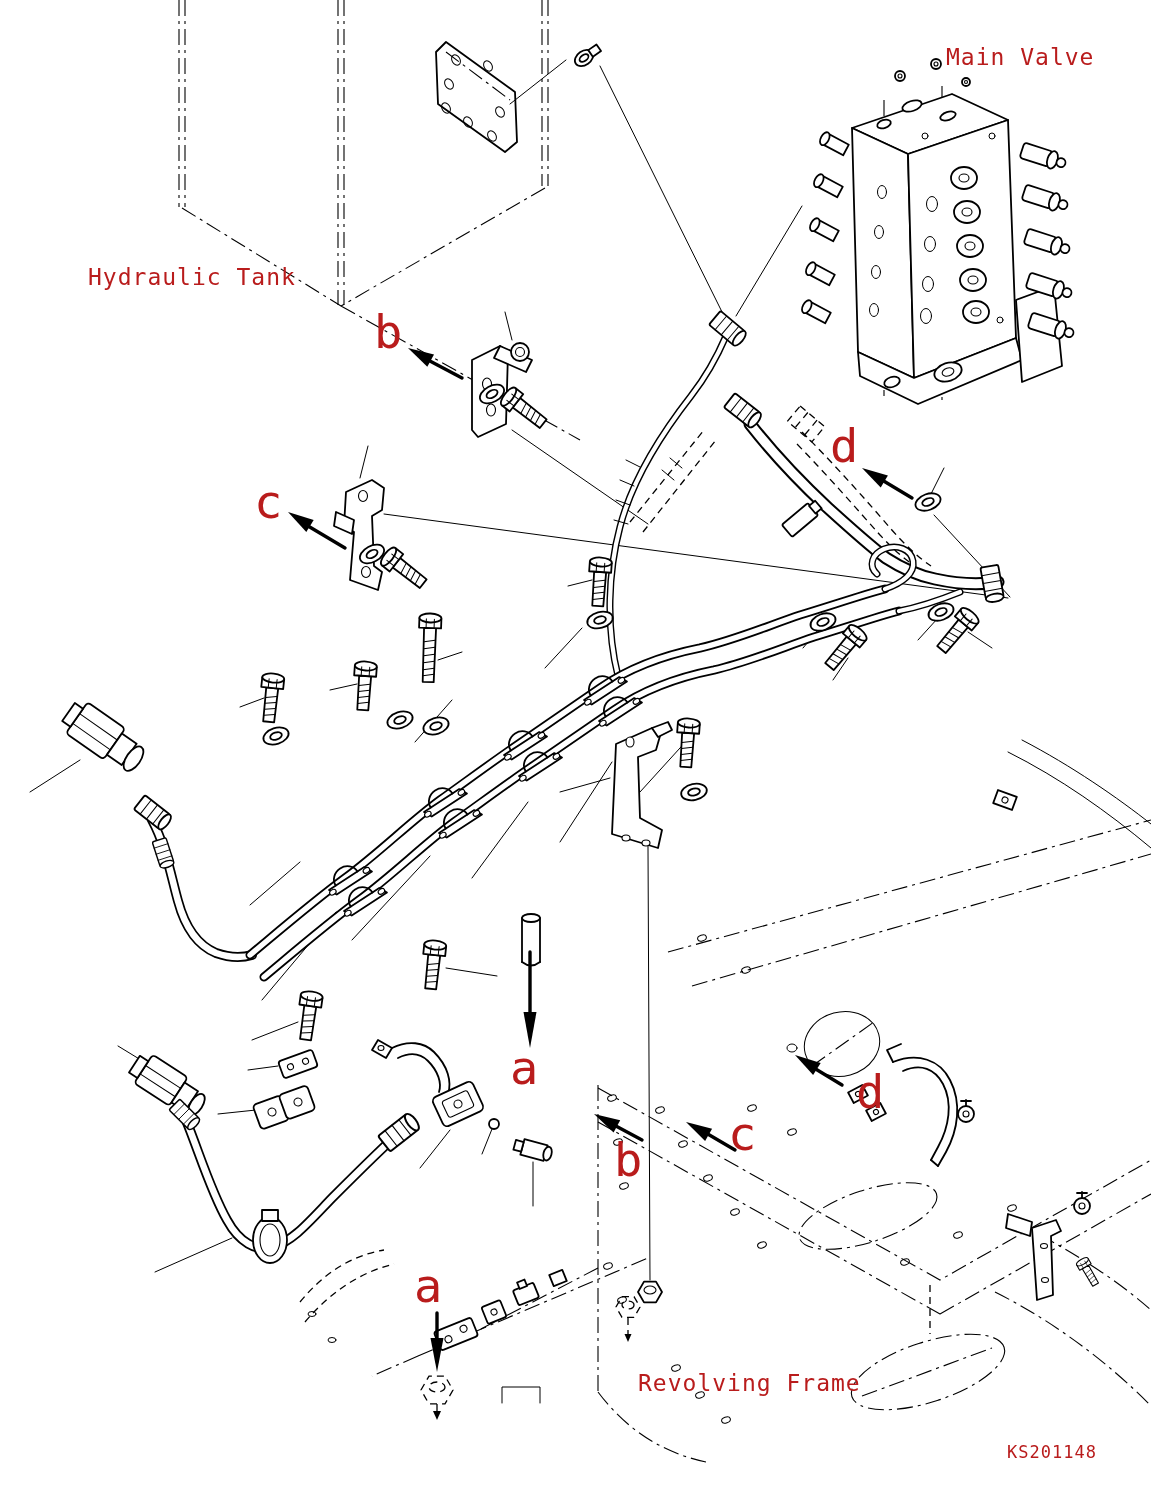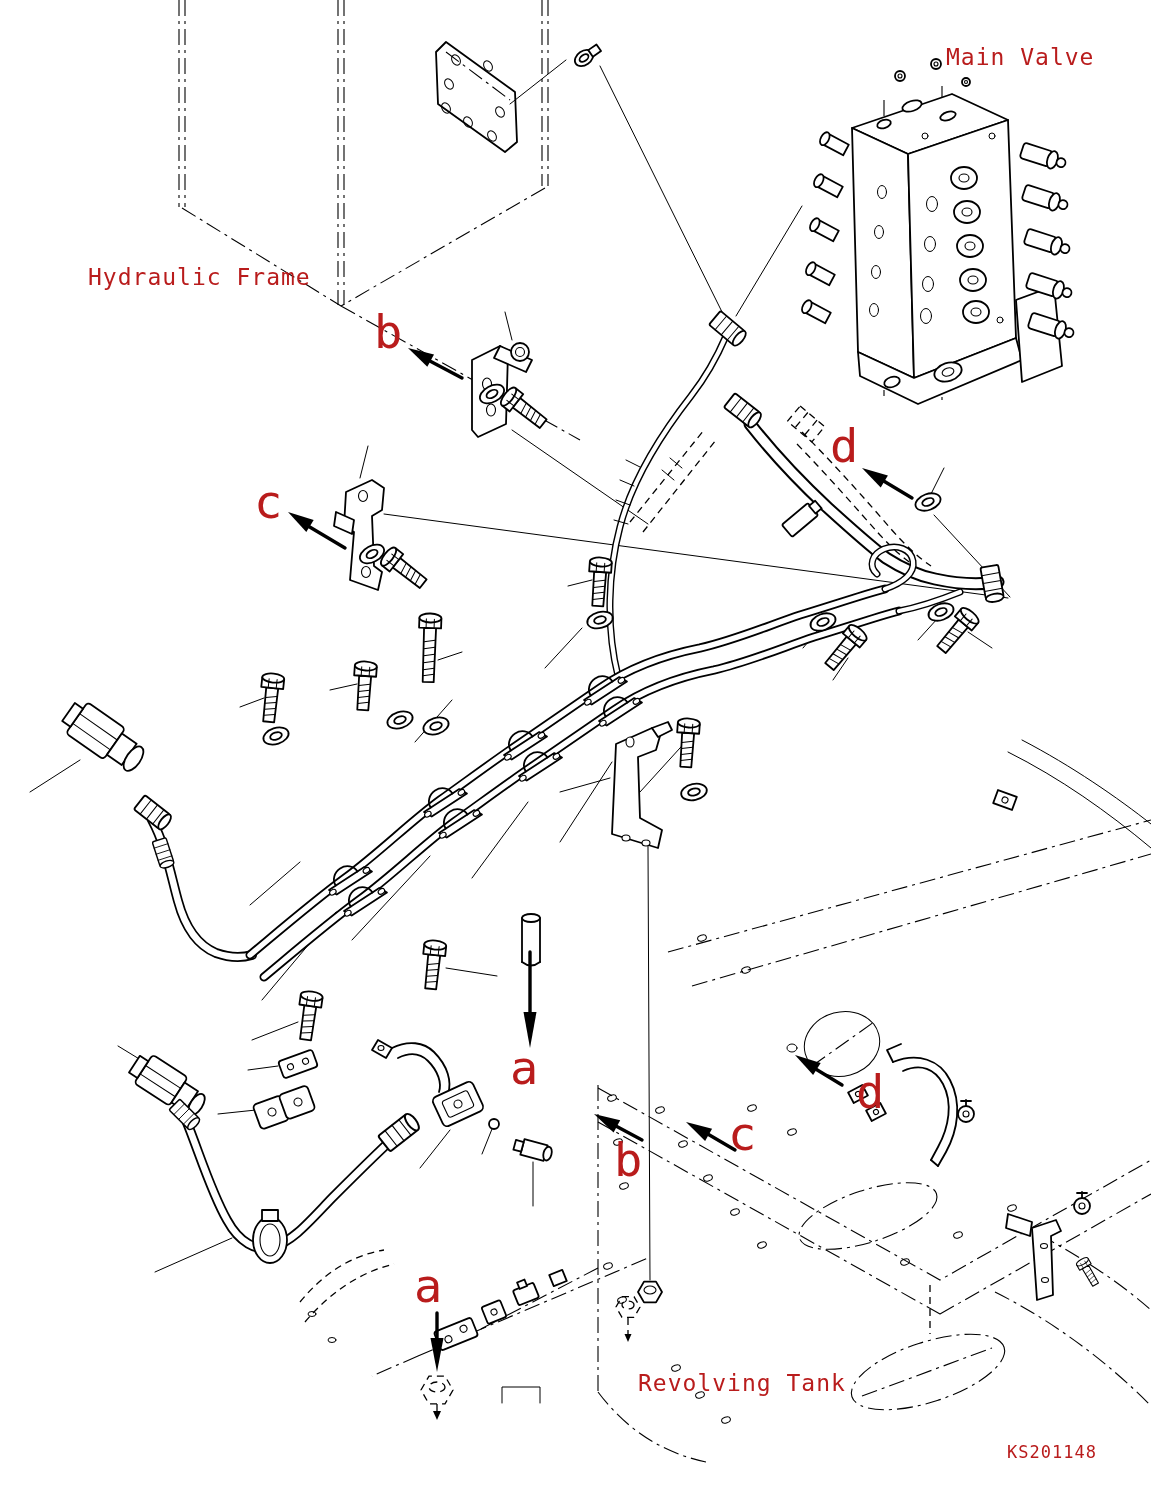--- a/index.html
+++ b/index.html
@@ -523,23 +523,23 @@
         <polygon class="ar" points="686,1122 712.1,1128.8 705.1,1141"></polygon>
     <path class="arl" d="M842,1085 L814,1068"></path>
         <polygon class="ar" points="795,1055 820.7,1063.1 813.1,1074.9"></polygon>
     <path class="arl" d="M437,1313 L437,1342"></path>
         <polygon class="ar" points="437,1372 430.5,1338 443.5,1338"></polygon>
   </g>
 </svg>
 
 <div class="lbl" style="left:946px;top:44px">Main Valve</div>
 
-<div class="lbl" style="left:88px;top:264px">Hydraulic Frame</div>
-
-<div class="lbl" style="left:638px;top:1370px">Revolving Tank</div>
+<div class="lbl" style="left:88px;top:264px">Hydraulic Tank</div>
+
+<div class="lbl" style="left:638px;top:1370px">Revolving Frame</div>
 
 <div class="ks" style="left:1007px;top:1442px">KS201148</div>
 
 <div class="co" style="left:374px;top:308px">b</div>
 <div class="co" style="left:254px;top:478px">c</div>
 <div class="co" style="left:830px;top:422px">d</div>
 <div class="co" style="left:510px;top:1044px">a</div>
 <div class="co" style="left:614px;top:1136px">b</div>
 <div class="co" style="left:728px;top:1110px">c</div>
 <div class="co" style="left:856px;top:1068px">d</div>

